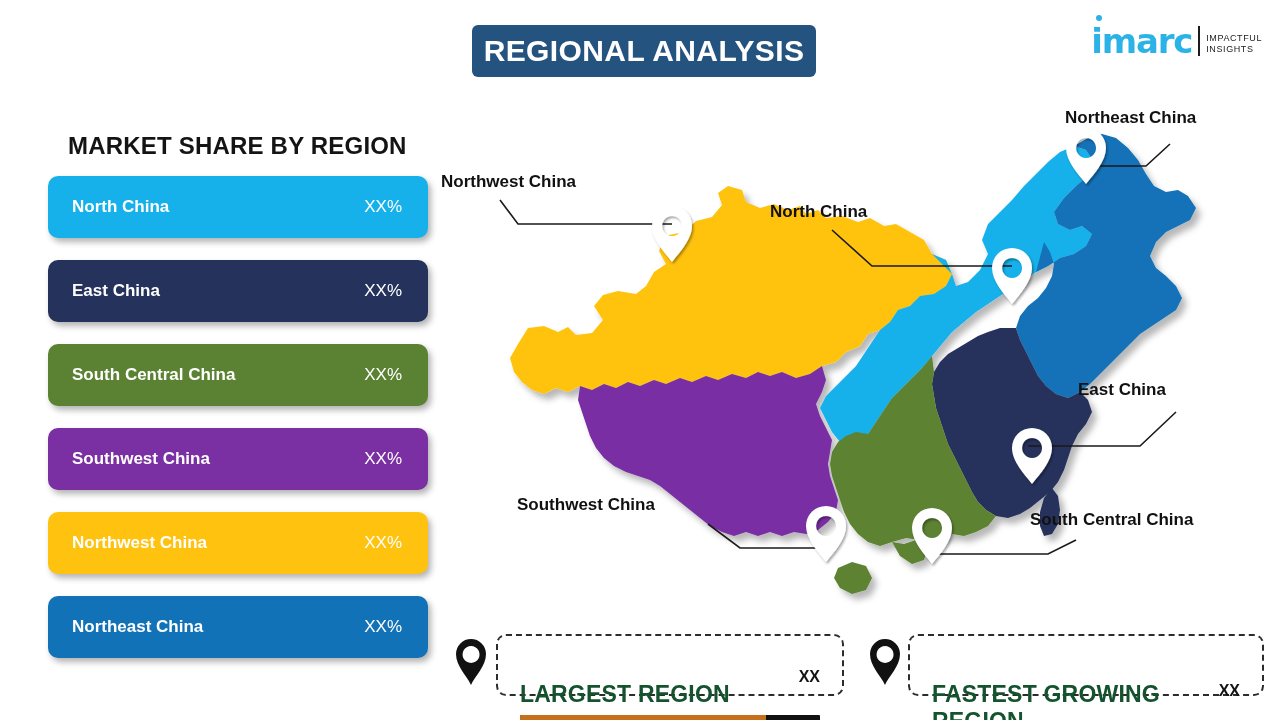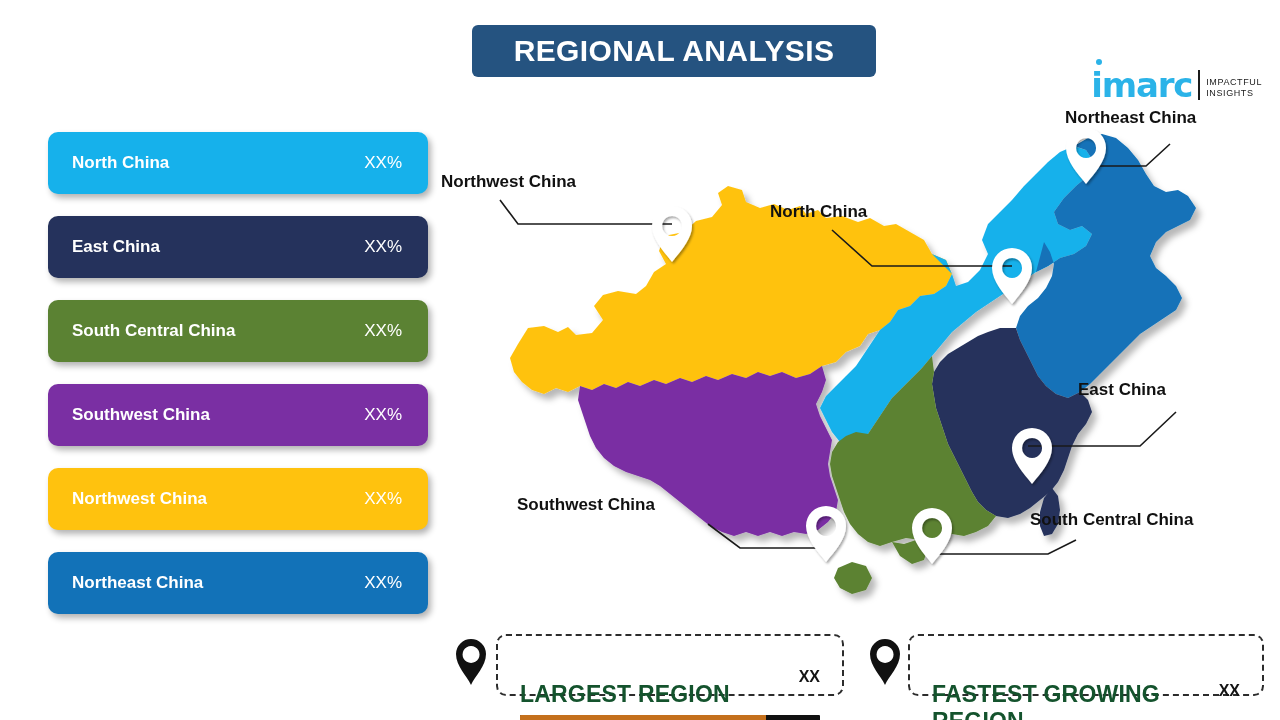--- a/index.html
+++ b/index.html
@@ -4,30 +4,30 @@
 <style>
   html,body{margin:0;padding:0;}
   body{
     width:1280px;height:720px;overflow:hidden;
     background:#ffffff;
     font-family:"Liberation Sans",sans-serif;
     position:relative;
   }
   
   #header-banner{
-    position:absolute;left:472px;top:25px;width:404px;height:52px;
+    position:absolute;left:472px;top:25px;width:344px;height:52px;
     background:#255380;border-radius:6px;
     display:flex;align-items:center;justify-content:center;
   }
   #header-banner .title{
     color:#ffffff;font-size:30px;font-weight:bold;letter-spacing:.4px;
     font-family:"Liberation Sans",sans-serif;
   }
   
-  #logo{position:absolute;right:18px;top:14px;display:flex;align-items:flex-end;height:44px;margin-top:44px;}
+  #logo{position:absolute;right:18px;top:14px;display:flex;align-items:flex-end;height:44px;}
   #logo .mark{position:relative;display:flex;align-items:baseline;}
   #logo .word{
     color:#2BB3E8;font-size:34px;font-weight:bold;letter-spacing:-1.2px;
     font-family:"DejaVu Sans",sans-serif;line-height:1;
   }
   #logo .dot{
     position:absolute;left:5px;top:-9px;width:6px;height:6px;border-radius:50%;
     background:#2BB3E8;
   }
   #logo .bar{width:2px;height:30px;background:#1b1b1b;margin:0 6px 2px 6px;}
@@ -85,20 +85,21 @@
     <span class="word">imarc</span>
   </div>
   <div class="bar"></div>
   <div class="tag">
     <span>IMPACTFUL</span>
     <span>INSIGHTS</span>
   </div>
 </div>
 
 <div id="legend">
+  <div id="legend-title">MARKET SHARE BY REGION</div>
 
   <div class="legend-item" style="background:#16B1EB;">
     <span class="lbl">North China</span>
     <span class="val">XX%</span>
   </div>
 
   <div class="legend-item" style="background:#25325C;">
     <span class="lbl">East China</span>
     <span class="val">XX%</span>
   </div>

